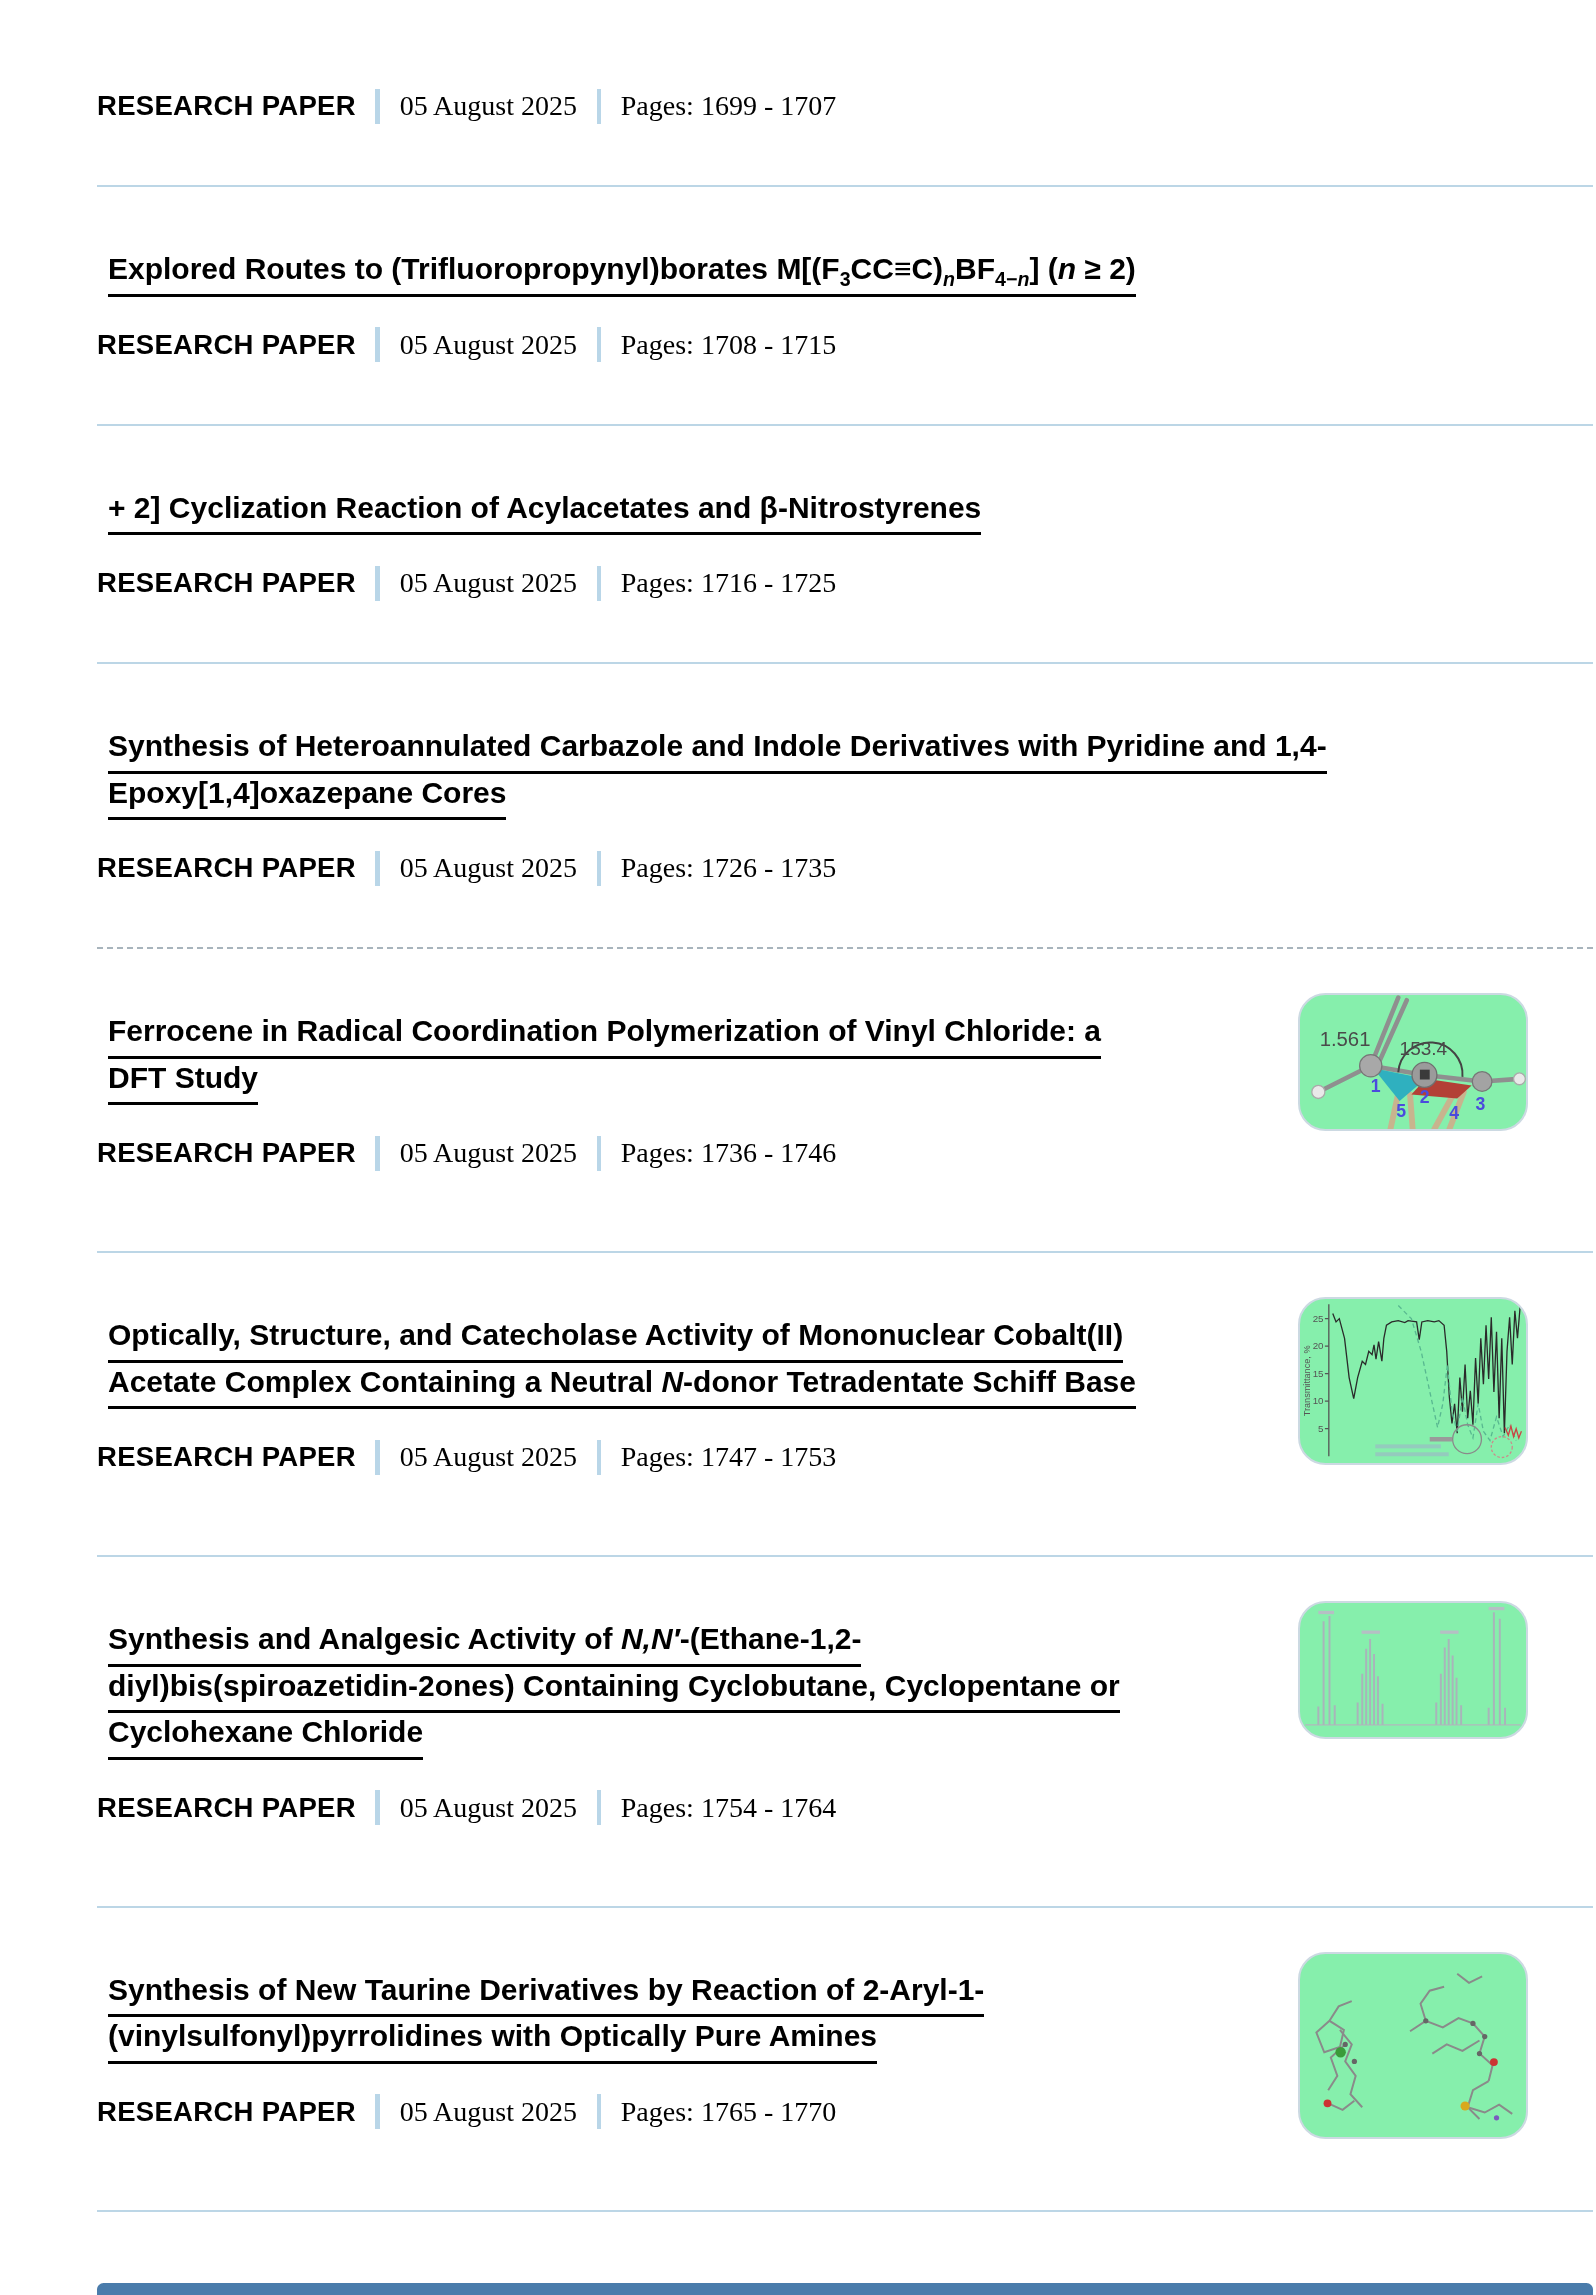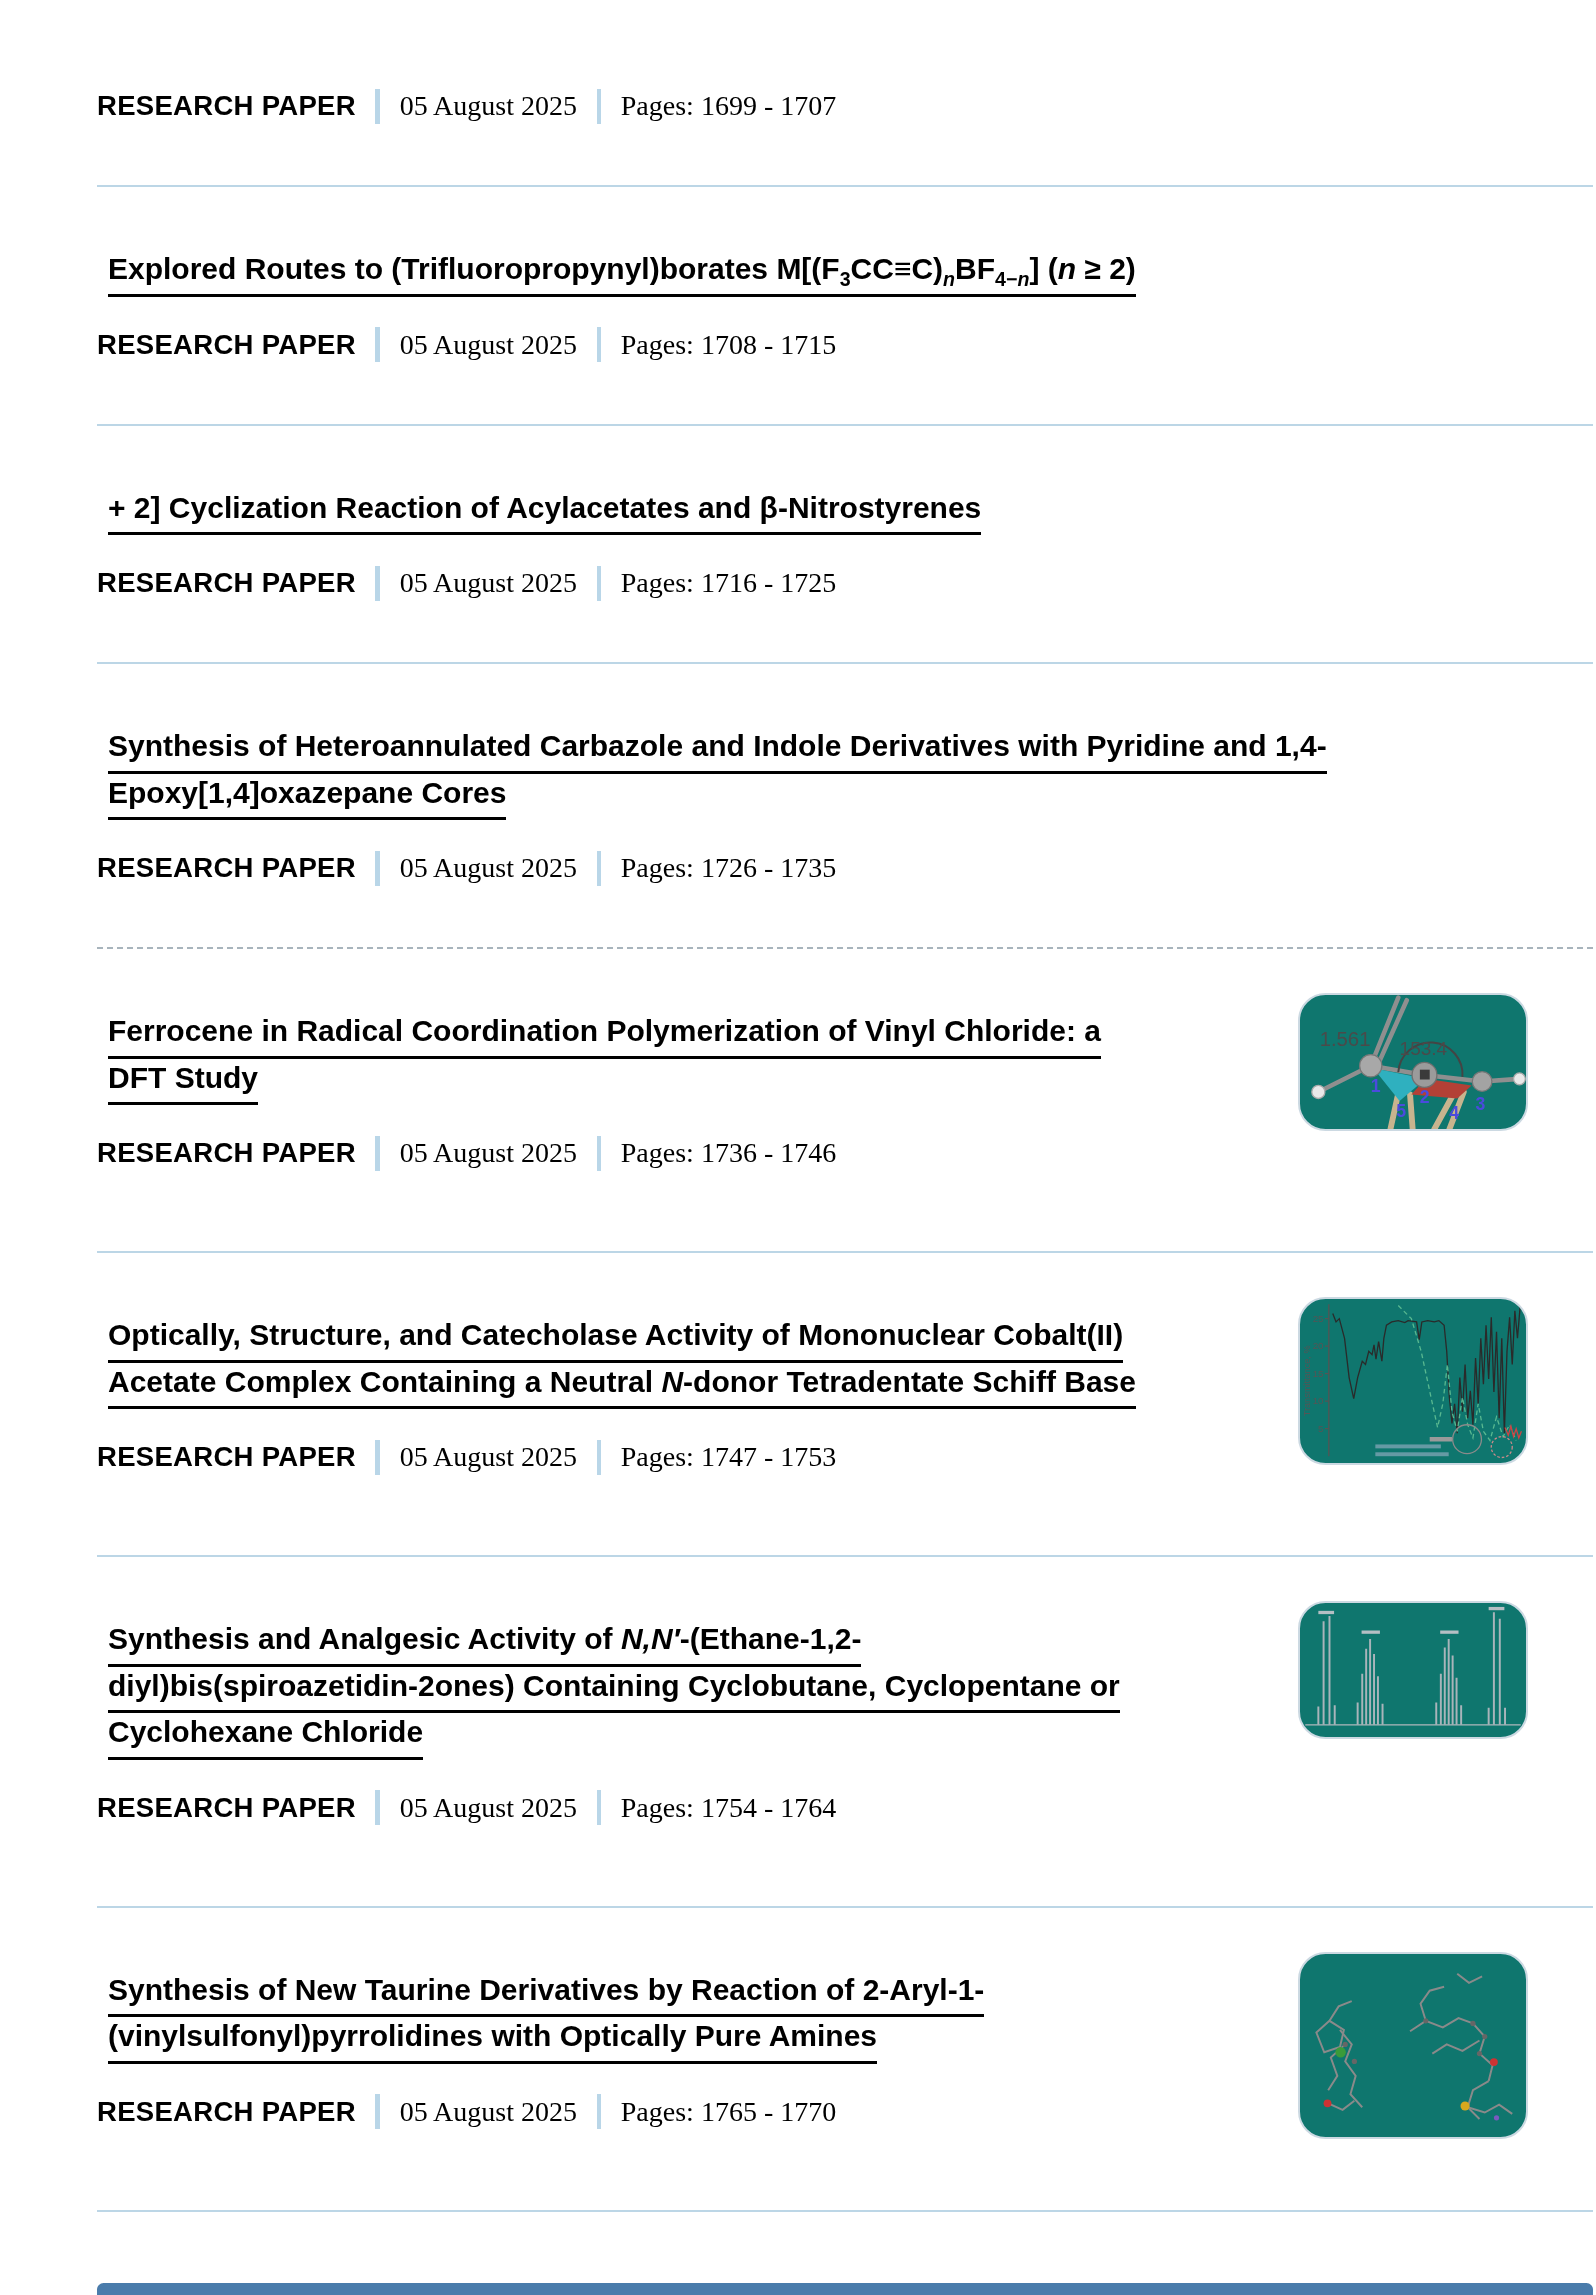--- a/index.html
+++ b/index.html
@@ -32,21 +32,21 @@
   
   .divider{
     border:none;border-top:2px solid #bcd6e6;margin:0;height:0;
     margin-top:62px;
   }
   .divider.dashed{border-top:2px dashed #a8b4bc;}
   .entry.has-thumb .divider{margin-top:81px;}
   
   .thumb{
     position:absolute;right:65px;top:33px;width:226px;margin:0;
-    background:#0f766e;border:2px solid #ccd9e2;border-radius:27.5px;
+    background:#86efac;border:2px solid #ccd9e2;border-radius:27.5px;
     overflow:hidden;cursor:pointer;
   }
   .thumb svg{display:block;width:100%;height:auto;}
   
   #bottom-bar{
     position:absolute;left:97px;right:3.3px;bottom:0;height:12.4px;
     background:#4a7cab;border-radius:6.5px 6.5px 0 0;
   }
 </style>
 </head>

